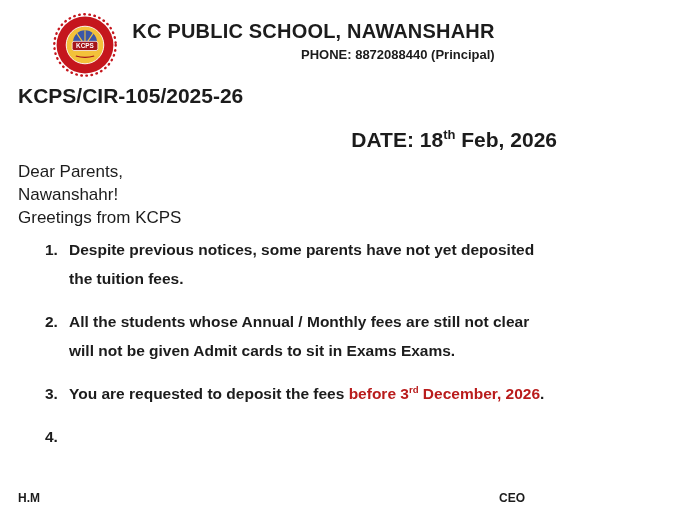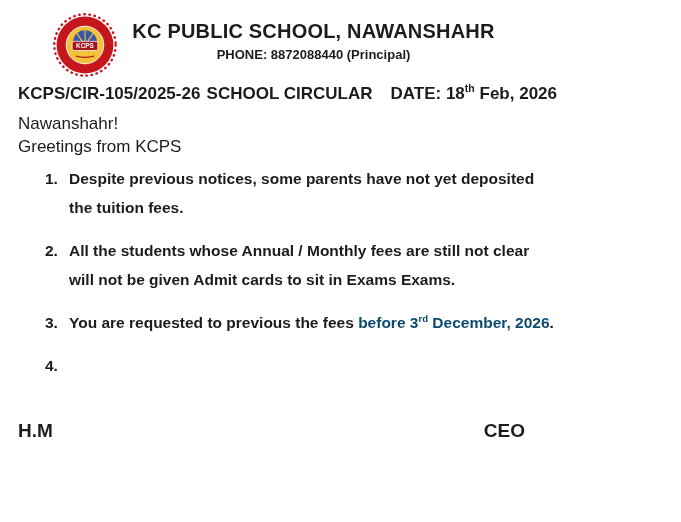--- a/index.html
+++ b/index.html
@@ -39,32 +39,33 @@
   .school-name {
     font-size: 20px;
     font-weight: bold;
     letter-spacing: 0.2px;
     white-space: nowrap;
   }
   .phone-line {
     font-size: 13px;
     font-weight: bold;
     margin-top: 4px;
+    text-align: right;
   }
   
   .meta-row {
     display: flex;
     align-items: flex-start;
     margin-top: 6px;
     font-weight: bold;
-    font-size: 17px;
+    font-size: 21px;
   }
   .meta-left  { flex: 1; text-align: left; white-space: nowrap; }
   .meta-center{ flex: 1; text-align: center; white-space: nowrap; }
-  .meta-right { flex: 1; text-align: right; white-space: nowrap; }
+  .meta-right { flex: 1; text-align: right; white-space: nowrap; margin-top: 44px; }
   
   .intro {
     margin-top: 8px;
     font-size: 17px;
     font-weight: normal;
     line-height: 23px;
   }
   
   .notice-list {
     margin-top: 6px;
@@ -77,32 +78,32 @@
     line-height: 29px;
     margin-bottom: 14px;
   }
   .item-number {
     width: 24px;
     flex: none;
   }
   .item-text {
     max-width: 596px;
   }
-  .red-text { color: #0c4a6e; }
+  .red-text { color: #b91c1c; }
   sup {
     font-size: 0.62em;
     line-height: 0;
     vertical-align: super;
   }
   
   .signature-row {
     display: flex;
     justify-content: space-between;
     font-weight: bold;
-    font-size: 19px;
+    font-size: 12px;
     margin-top: 40px;
     padding-right: 32px;
   }
 </style>
 </head>
 <body>
 
 <div class="page">
 
   <div class="header">
@@ -123,44 +124,44 @@
       <path d="M -10 12 Q 0 15 10 12" stroke="#a5151b" stroke-width="1.4" fill="none"></path>
     </svg>
     <div class="header-text">
       <div class="school-name">KC PUBLIC SCHOOL, NAWANSHAHR</div>
       <div class="phone-line">PHONE: 8872088440 (Principal)</div>
     </div>
   </div>
 
   <div class="meta-row">
     <span class="meta-left">KCPS/CIR-105/2025-26</span>
-    <span class="meta-center">SCHOOL CIRCULAR</span>
     <span class="meta-right"><span>DATE: 18</span><sup>th</sup><span> Feb, 2026</span></span>
   </div>
 
   <div class="intro">
+    <div>Dear Parents,</div>
     <div>Nawanshahr!</div>
     <div>Greetings from KCPS</div>
   </div>
 
   <div class="notice-list">
 
     <div class="notice-item">
       <span class="item-number">1.</span>
       <span class="item-text">Despite previous notices, some parents have not yet deposited the tuition fees.</span>
     </div>
 
     <div class="notice-item">
       <span class="item-number">2.</span>
       <span class="item-text">All the students whose Annual / Monthly fees are still not clear will not be given Admit cards to sit in Exams Exams.</span>
     </div>
 
     <div class="notice-item">
       <span class="item-number">3.</span>
-      <span class="item-text"><span>You are requested to previous the fees </span><span class="red-text">before 3</span><sup class="red-text">rd</sup><span class="red-text"> December, 2026</span><span>.</span></span>
+      <span class="item-text"><span>You are requested to deposit the fees </span><span class="red-text">before 3</span><sup class="red-text">rd</sup><span class="red-text"> December, 2026</span><span>.</span></span>
     </div>
 
     <div class="notice-item">
       <span class="item-number">4.</span>
     </div>
 
   </div>
 
   <div class="signature-row">
     <span>H.M</span>

